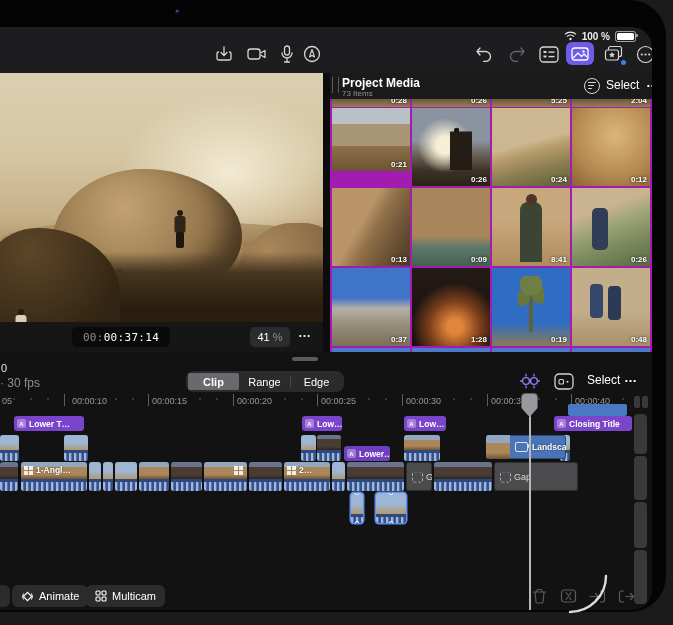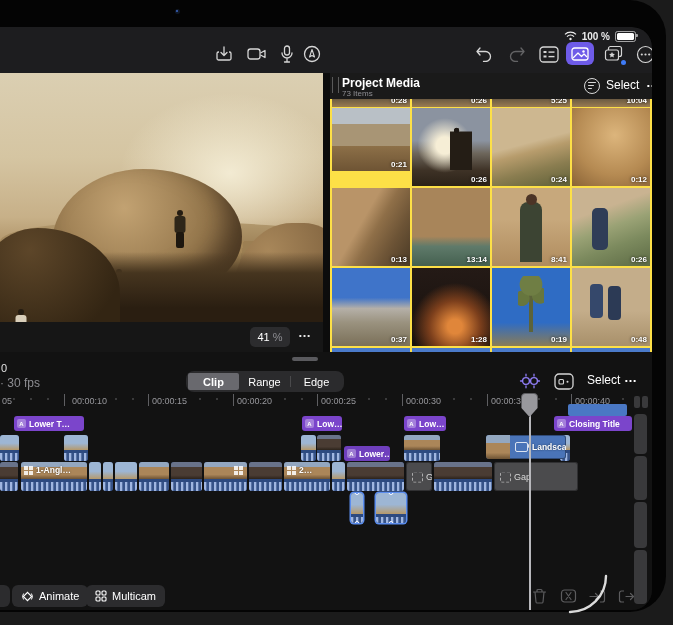--- a/index.html
+++ b/index.html
@@ -47,21 +47,21 @@
   .person .legs{position:absolute;left:50%;transform:translateX(-50%);top:22px;width:8px;height:16px;background:#1d170f;border-radius:2px;}
   #pv-bar{position:absolute;left:0;top:249px;width:323px;height:30px;background:#161616;display:flex;align-items:center;}
   #tc-pill{position:absolute;left:72px;top:5px;width:98px;height:20px;background:#0a0a0a;border-radius:5px;
     display:flex;align-items:center;justify-content:center;font-family:"DejaVu Sans Mono",monospace;font-size:11px;color:#fff;letter-spacing:.3px;}
   #tc-pill .mut{color:#8e8e93;}
   #zoom-pill{position:absolute;left:250px;top:5px;width:40px;height:20px;background:#2c2c2e;border-radius:5px;
     display:flex;align-items:center;justify-content:center;gap:3px;font-size:11px;color:#fff;}
   #zoom-pill .mut{color:#8e8e93;}
   #pv-more{position:absolute;left:298px;top:3px;color:#e8e8e8;font-size:13px;letter-spacing:1px;font-weight:bold;}
   
-  #media{position:absolute;left:330px;top:46px;width:322px;height:279px;background:#fde047;}
+  #media{position:absolute;left:330px;top:46px;width:322px;height:279px;background:#a21caf;}
   #media-head{position:absolute;left:0;top:0;width:100%;height:26px;background:#1a1a1a;}
   .grip{position:absolute;left:2px;top:4px;width:5px;height:16px;border-left:1.5px solid #5a5a5a;border-right:1.5px solid #5a5a5a;}
   #media-title{position:absolute;left:12px;top:3px;font-size:12px;color:#fff;font-weight:bold;}
   #media-count{position:absolute;left:12px;top:16px;font-size:8px;color:#8e8e93;}
   .filter-ic{position:absolute;left:254px;top:5px;width:14px;height:14px;border:1.3px solid #d8d8d8;border-radius:50%;}
   .filter-ic i{position:absolute;left:3px;background:#d8d8d8;height:1.3px;border-radius:1px;}
   #media-select{position:absolute;left:276px;top:5px;font-size:12px;color:#fff;}
   #media-more{position:absolute;left:316px;top:2px;font-size:13px;color:#fff;font-weight:bold;letter-spacing:1px;}
   .cell{position:absolute;width:78px;overflow:hidden;background:#222;}
   .cell .dur{position:absolute;right:3px;bottom:2px;font-size:8px;color:#fff;text-shadow:0 0 3px rgba(0,0,0,.9);font-weight:bold;}
@@ -253,20 +253,24 @@
             <span class="torso"></span>
           </div>
         <div class="fg-rocks"></div>
         <div class="fg-left"></div>
         <div class="person" style="left:14px;top:236px;width:14px;height:42px;z-index:2">
             <span class="head"></span>
             <span class="torso light"></span>
           </div>
       </div>
       <div id="pv-bar">
+        <div id="tc-pill">
+          <span class="mut">00:</span>
+            <span>00:37:14</span>
+        </div>
         <div id="zoom-pill">
           <span>41</span>
             <span class="mut">%</span>
         </div>
         <div id="pv-more">…</div>
       </div>
     </div>
 
     <div id="media">
       <div id="media-head">
@@ -285,39 +289,39 @@
           <div class="cell sc-rock-top" style="left:2px;top:26px;height:8px;">
             <span class="dur">0:28</span>
           </div>
           <div class="cell sc-rock-top" style="left:82px;top:26px;height:8px;">
             <span class="dur">0:26</span>
           </div>
           <div class="cell sc-rock-top" style="left:162px;top:26px;height:8px;">
             <span class="dur">5:25</span>
           </div>
           <div class="cell sc-rock-top" style="left:242px;top:26px;height:8px;">
-            <span class="dur">10:04</span>
+            <span class="dur">2:04</span>
           </div>
           <div class="cell sc-boulder-field" style="left:2px;top:35px;height:63px;">
             <span class="dur">0:21</span>
           </div>
           <div class="cell sc-sunset-pair" style="left:82px;top:35px;height:78px;">
             <span class="dur">0:26</span>
           </div>
           <div class="cell sc-canyon-hill" style="left:162px;top:35px;height:78px;">
             <span class="dur">0:24</span>
           </div>
           <div class="cell sc-rock-closeup" style="left:242px;top:35px;height:78px;">
             <span class="dur">0:12</span>
           </div>
           <div class="cell sc-rocks-blur" style="left:2px;top:115px;height:78px;">
             <span class="dur">0:13</span>
           </div>
           <div class="cell sc-rock-pile" style="left:82px;top:115px;height:78px;">
-            <span class="dur">13:14</span>
+            <span class="dur">0:09</span>
           </div>
           <div class="cell sc-person-talking" style="left:162px;top:115px;height:78px;">
             <span class="dur">8:41</span>
           </div>
           <div class="cell sc-backpack-trees" style="left:242px;top:115px;height:78px;">
             <span class="dur">0:26</span>
           </div>
           <div class="cell sc-sky-boulders" style="left:2px;top:195px;height:78px;">
             <span class="dur">0:37</span>
           </div>

